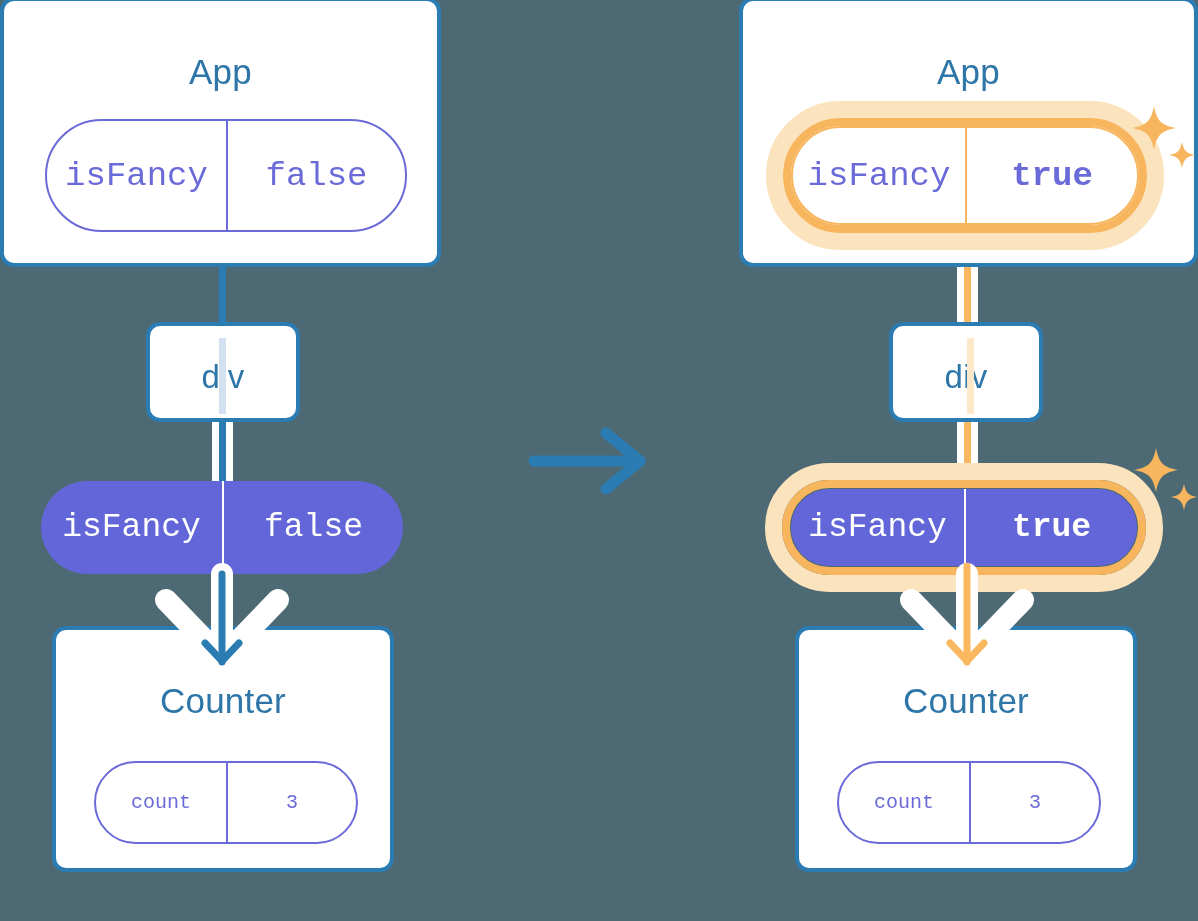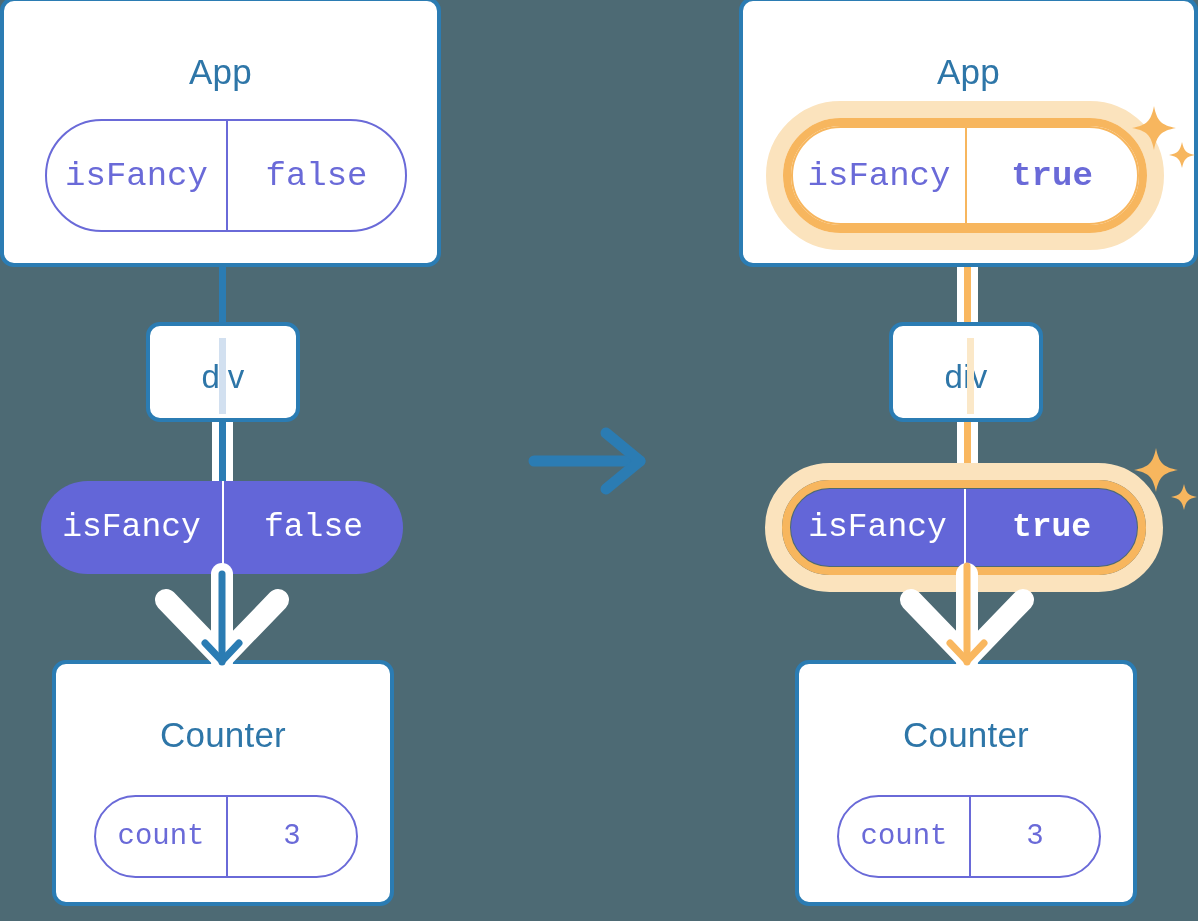--- a/index.html
+++ b/index.html
@@ -67,21 +67,21 @@
     z-index: 6;
   }
   .div-card .card-title {
     top: 34px;
     font-size: 33px;
   }
 
   
   .counter-card {
     left: 52px;
-    top: 660px;
+    top: 626px;
     width: 342px;
     height: 246px;
   }
   .counter-card .card-title { top: 53px; }
 
   
   .pill {
     position: absolute;
     display: flex;
     align-items: stretch;
@@ -123,21 +123,21 @@
     width: 362px;
     height: 113px;
     font-size: 34px;
   }
   
   .counter-pill {
     left: 38px;
     top: 131px;
     width: 264px;
     height: 83px;
-    font-size: 29px;
+    font-size: 20px;
   }
   
   .state-pill {
     left: 41px;
     top: 481px;
     width: 362px;
     height: 93px;
     font-size: 33px;
   }
   .bold-val { font-weight: bold; }

